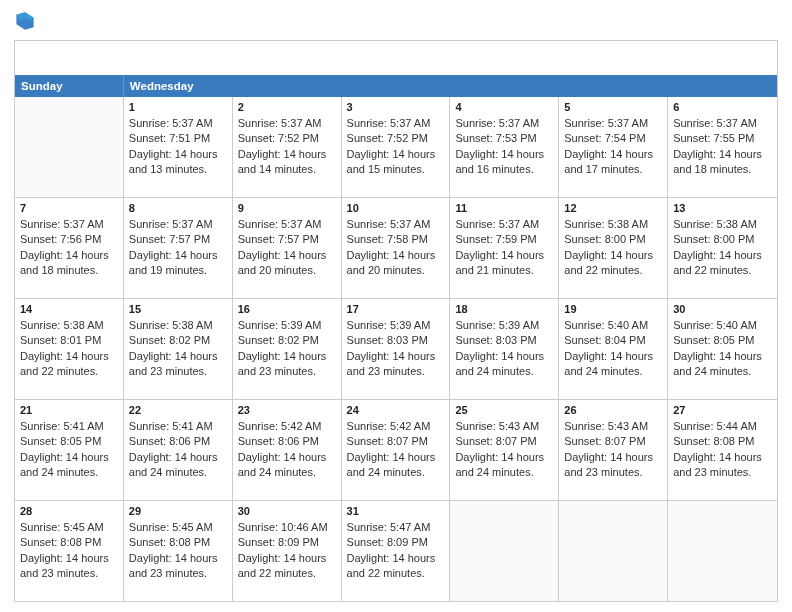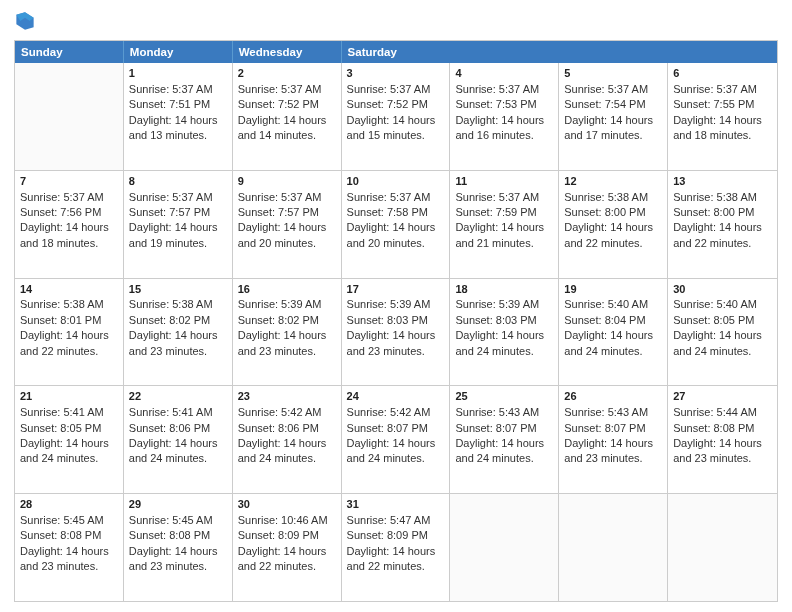--- a/index.html
+++ b/index.html
@@ -56,20 +56,21 @@
     .calendar {
       flex: 1;
       display: flex;
       flex-direction: column;
       border: 1px solid #ccc;
     }
     .cal-header-row {
       display: grid;
       grid-template-columns: repeat(7, 1fr);
       background: #3a7abf;
+      margin-top: 34px;
     }
     .cal-header-cell {
       color: #fff;
       font-weight: bold;
       font-size: 11.5px;
       padding: 5px 6px;
       border-right: 1px solid #5a9ad0;
       text-align: left;
     }
     .cal-header-cell:last-child { border-right: none; }
@@ -126,23 +127,21 @@
     </div>
     <div class="title-block">
       <div class="month-title"></div>
       <div class="location"></div>
     </div>
   </div>
 
   <div class="calendar">
     <div class="cal-header-row">
     <div class="cal-header-cell">Sunday</div>
-        <div class="cal-header-cell">Monday</div>
         <div class="cal-header-cell">Wednesday</div>
-        <div class="cal-header-cell">Saturday</div>
       </div>
     <div class="cal-body">
     <div class="cal-week">
           <div class="cal-cell empty"></div>
           <div class="cal-cell"><span class="day-num">1</span><span class="cell-text" style="white-space: pre-line;">Sunrise: 5:37 AM
 Sunset: 7:51 PM
 Daylight: 14 hours
 and 13 minutes.</span></div>
           <div class="cal-cell"><span class="day-num">2</span><span class="cell-text" style="white-space: pre-line;">Sunrise: 5:37 AM
 Sunset: 7:52 PM

